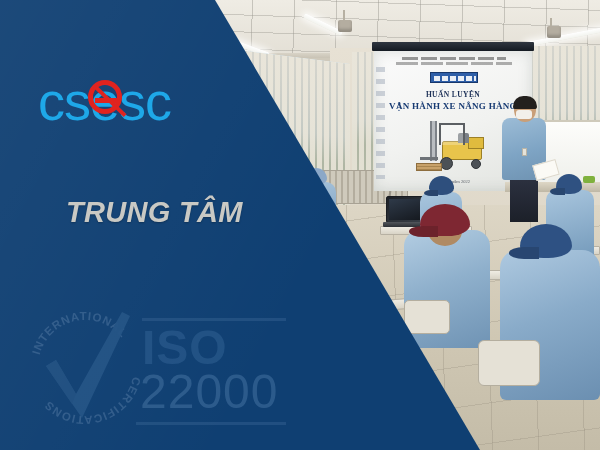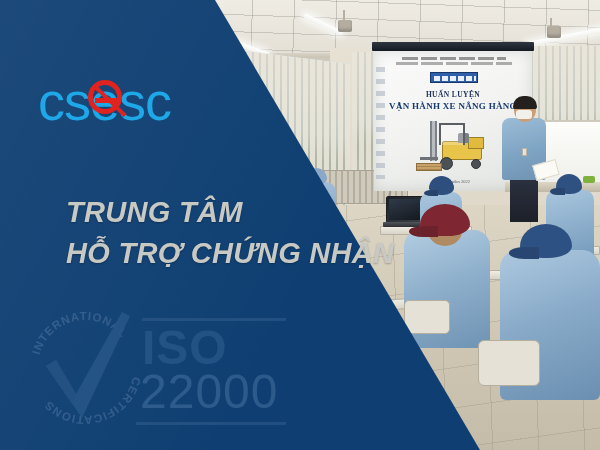--- a/index.html
+++ b/index.html
@@ -508,16 +508,15 @@
 
   <div class="logo">
     <div class="logo-mark">
       <span>csesc</span>
       <span class="logo-e"></span>
     </div>
   </div>
 
   <div class="headline">
     <span class="l1">TRUNG TÂM</span>
-    <span class="l2">HỖ TRỢ CHỨNG NHẬN</span>
   </div>
 
 </div>
 
 </body></html>

